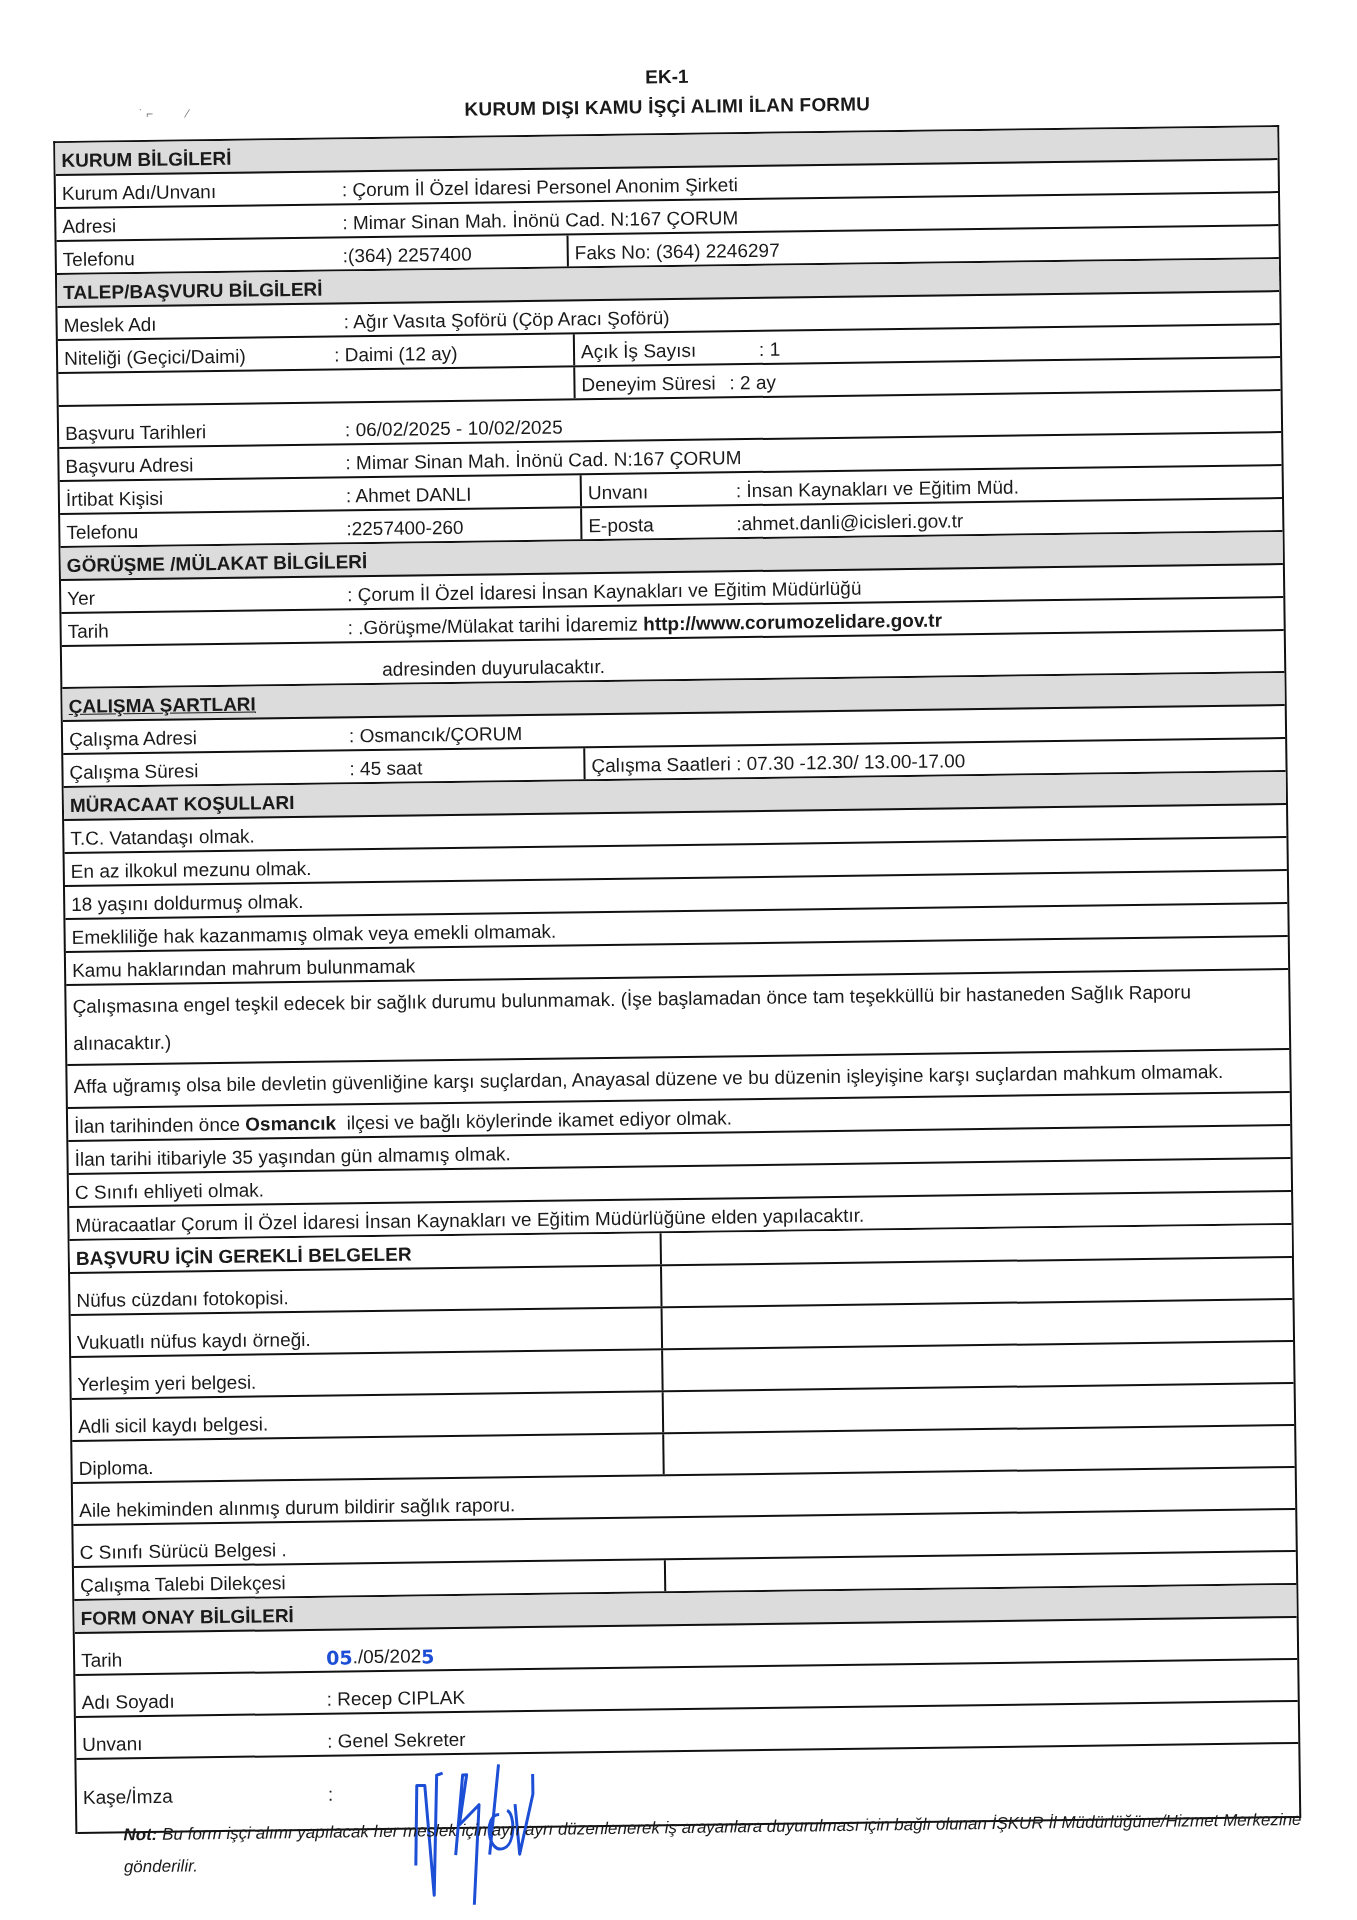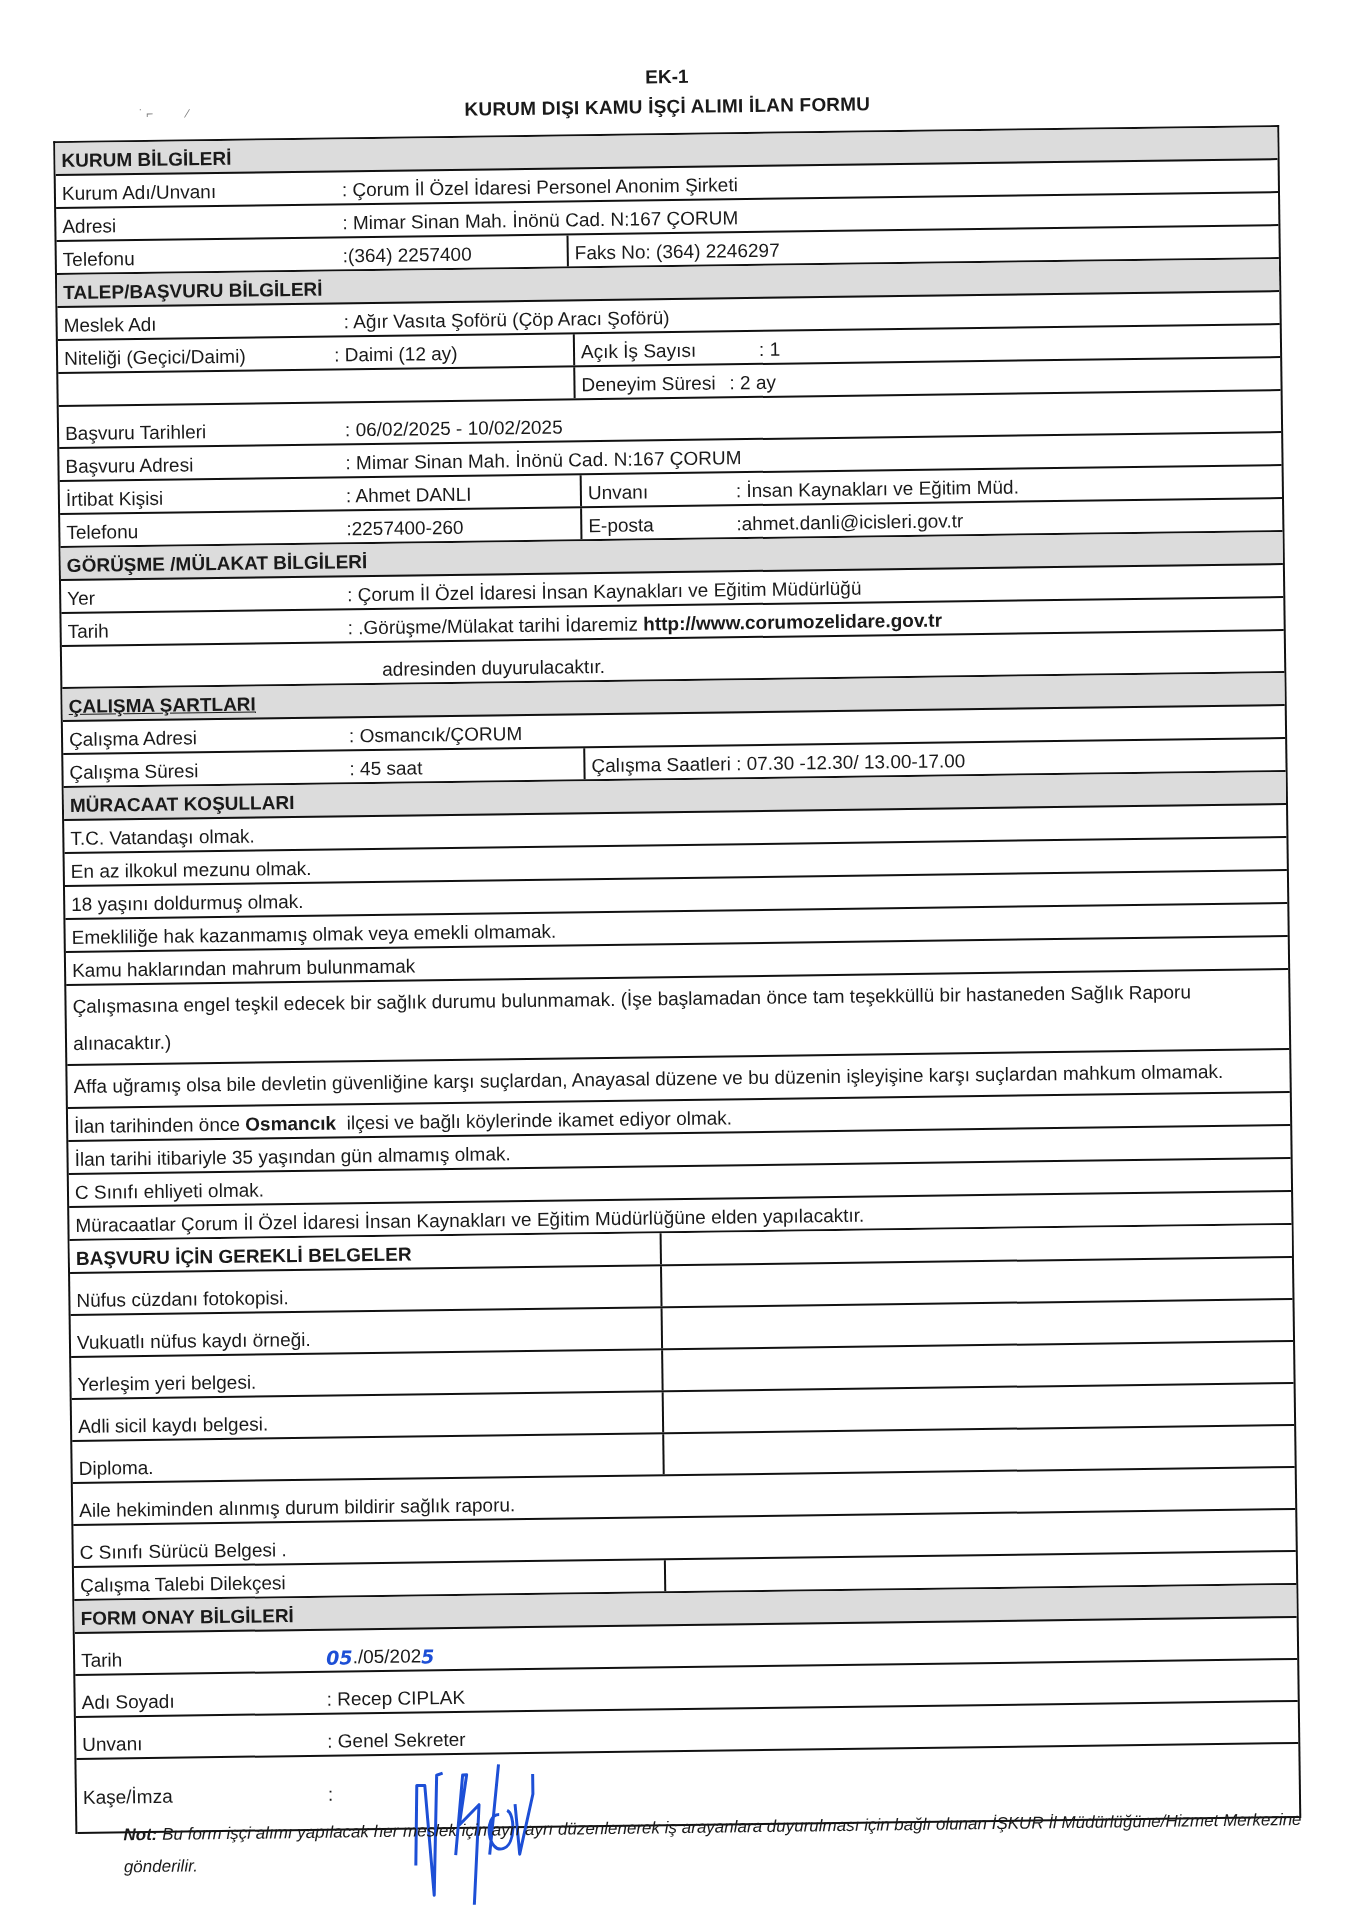--- a/index.html
+++ b/index.html
@@ -27,21 +27,21 @@
   .full { flex: 1; }
   .tall { min-height: 40px; }
   .wrap2 { display: block; line-height: 37px; padding-top: 2px; }
   .center-pad { padding-left: 320px; }
   .b { font-weight: bold; }
 
   .note { position: absolute; left: 112px; top: 1812px; width: 1180px;
           font-size: 17px; font-style: italic; line-height: 32px; }
   .note .nb { font-weight: bold; }
 
-  .ink { color: #1d4fd6; font-family: "DejaVu Sans", sans-serif; font-weight: bold; font-style: italic; }
+  .ink { color: #1d4fd6; font-family: "DejaVu Sans", sans-serif; font-weight: bold; }
   .signature { position: absolute; left: 392px; top: 1742px; width: 170px; height: 170px; }
 </style>
 </head>
 <body>
 
 <div class="page">
   <div class="specks">˙ ⌐&nbsp;&nbsp;&nbsp;&nbsp;&nbsp;&nbsp;&nbsp;&nbsp;&nbsp;&nbsp;⁄</div>
   <div class="title-ek">EK-1</div>
   <div class="title-main">KURUM DIŞI KAMU İŞÇİ ALIMI İLAN FORMU</div>
 

